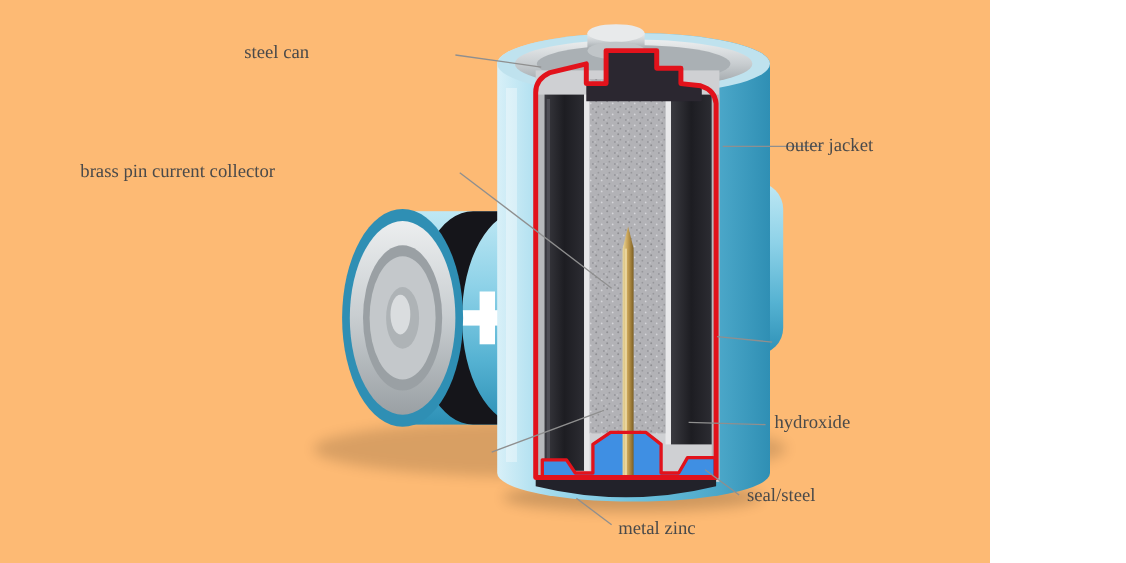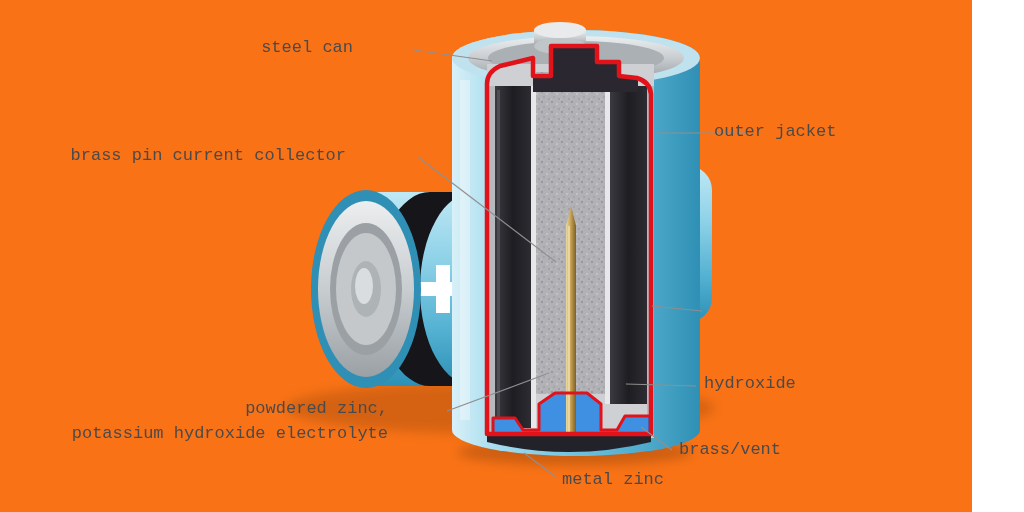--- a/index.html
+++ b/index.html
@@ -1,21 +1,21 @@
 <!DOCTYPE html>
 <html><head>
 <meta charset="utf-8">
 <style>
   html,body{margin:0;padding:0;background:#fff;}
   .stage{
     position:relative;
-    width:972px;height:512px;
-    background:#f97316;
+    width:900px;height:512px;
+    background:#fdba74;
     overflow:hidden;
-    font-family:Liberation Mono, monospace;
+    font-family:Liberation Serif, serif;
   }
   .stage svg{position:absolute;left:0;top:0;}
   .label{
     position:absolute;
     font-size:17px;
     color:#4a4a4a;
     white-space:nowrap;
     line-height:20px;
   }
   .label.right-align{text-align:right;}
@@ -156,29 +156,25 @@
       <path d="M 652 306 L 702 311" stroke="#8f8f8f"></path>
       <path d="M 626 384 L 696 386" stroke="#8f8f8f"></path>
       <path d="M 447 411 L 549 373" stroke="#8f8f8f"></path>
       <path d="M 641 427 L 672 450" stroke="#8f8f8f"></path>
       <path d="M 524 453 L 556 477" stroke="#8f8f8f"></path>
     </g>
   </svg>
 
   <div class="label right-align" style="right:619px;top:38px">steel can</div>
 
-  <div class="label right-align" style="right:626px;top:146px">brass pin current collector</div>
+  <div class="label right-align" style="right:650px;top:146px">brass pin current collector</div>
 
   <div class="label" style="left:714px;top:122px">outer jacket</div>
 
 
   <div class="label" style="left:704px;top:374px">hydroxide</div>
 
-  <div class="label right-align two-line" style="right:584px;top:396px">
-    <div>powdered zinc,</div>
-    <div>potassium hydroxide electrolyte</div>
-  </div>
 
-  <div class="label" style="left:679px;top:440px">brass/vent</div>
+  <div class="label" style="left:679px;top:440px">seal/steel</div>
 
   <div class="label" style="left:562px;top:470px">metal zinc</div>
 
 </div>
 
 </body></html>

